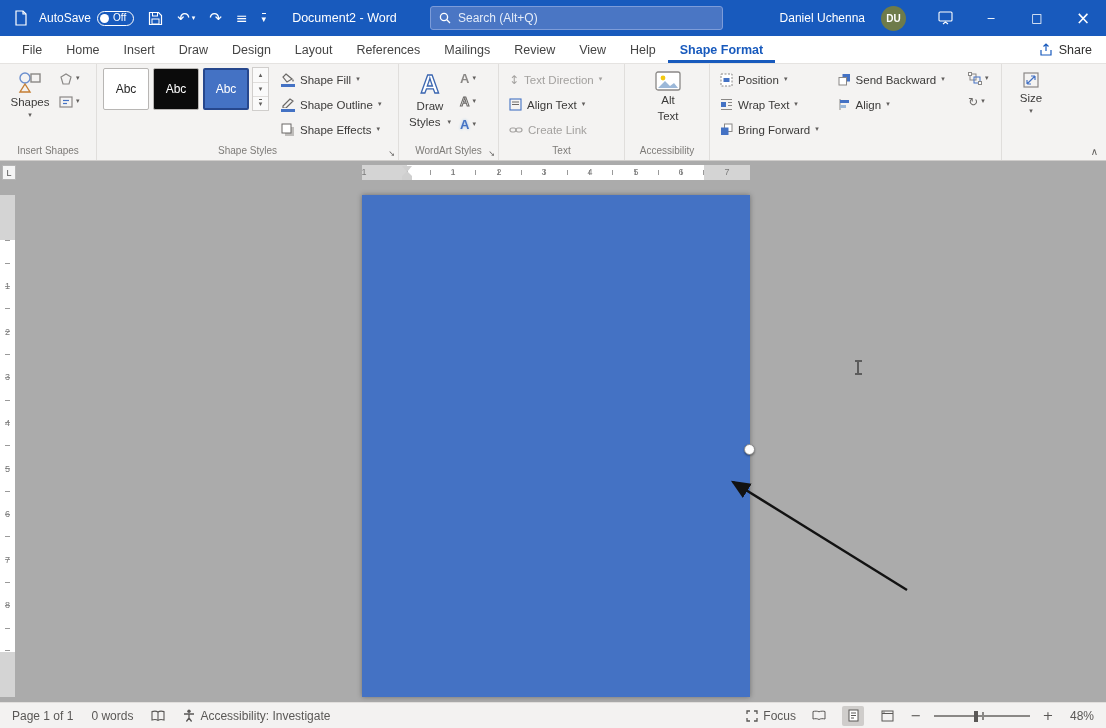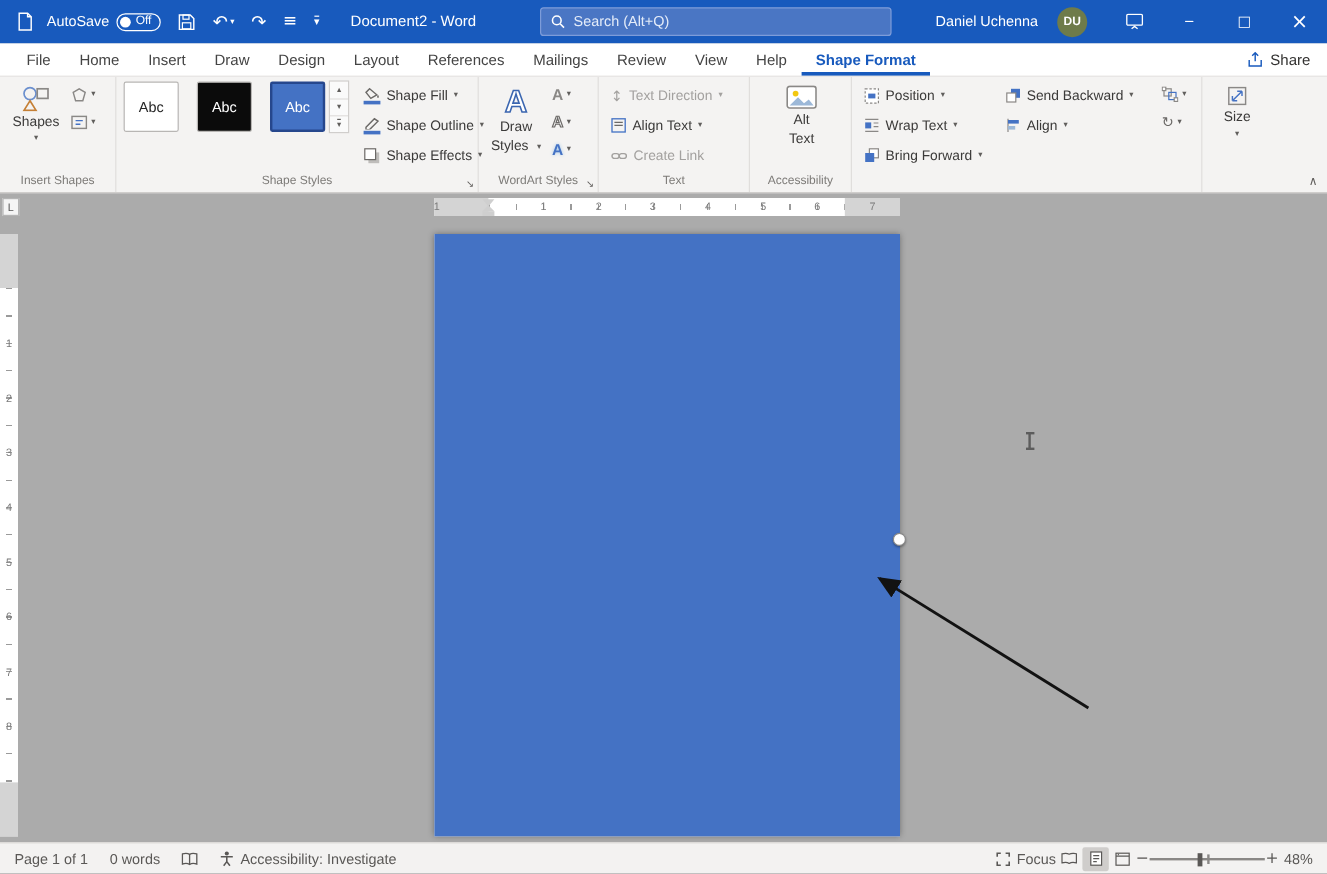--- a/index.html
+++ b/index.html
@@ -16,21 +16,21 @@
   .tb-item{display:flex;align-items:center;}
   .app-icon{margin-left:13px;}
   .autosave{margin-left:10px;gap:6px;font-size:12px;cursor:default;}
   .pill{display:flex;align-items:center;gap:4px;border:1px solid #fff;border-radius:8px;padding:1px 7px 1px 2px;height:15px;}
   .pill .dot{width:9px;height:9px;border-radius:50%;background:#fff;}
   .pill .st{font-size:10px;line-height:1;}
   .qat-btn{margin-left:14px;display:flex;align-items:center;cursor:default;}
   .glyph{font-family:"DejaVu Sans",sans-serif;line-height:1;}
   .tb-chev{font-size:7px;margin-left:2px;}
   .doc-title{margin-left:26px;font-size:12.5px;white-space:nowrap;}
-  .search{position:absolute;left:450px;top:6px;width:293px;height:24px;background:#4a76c4;border:1px solid #7d9cd9;border-radius:3px;display:flex;align-items:center;padding:0 8px;gap:7px;}
+  .search{position:absolute;left:430px;top:6px;width:293px;height:24px;background:#4a76c4;border:1px solid #7d9cd9;border-radius:3px;display:flex;align-items:center;padding:0 8px;gap:7px;}
   .search input{flex:1;background:transparent;border:none;outline:none;color:#fff;font-size:12px;font-family:inherit;}
   .search input::placeholder{color:#e4ecf9;}
   .tb-right{margin-left:auto;display:flex;align-items:center;height:100%;}
   .username{margin-right:16px;font-size:12px;}
   .avatar{width:25px;height:25px;border-radius:50%;background:#6e7b4a;display:flex;align-items:center;justify-content:center;font-size:10px;font-weight:bold;margin-right:16px;}
   .winbtn{width:46px;height:36px;display:flex;align-items:center;justify-content:center;cursor:default;}
   .winbtn.min{font-size:11px;} .winbtn.max{font-size:12px;} .winbtn.close{font-size:17px;}
 
   
   .tabsrow{position:absolute;top:36px;left:0;width:100%;height:28px;background:#fff;display:flex;align-items:stretch;border-bottom:1px solid #e5e3e1;z-index:29;padding-left:10px;font-size:12.5px;color:#444;}
@@ -45,21 +45,21 @@
   .grp-label{height:17px;font-size:10px;color:#7d7b78;text-align:center;line-height:15px;white-space:nowrap;overflow:hidden;}
   .launcher{position:absolute;right:3px;bottom:2px;font-size:8px;color:#605e5c;cursor:default;}
   .bigbtn{display:flex;flex-direction:column;align-items:center;padding-top:4px;gap:3px;font-size:11.5px;color:#3b3a39;cursor:default;text-align:center;line-height:1.15;}
   .rowbtn{display:flex;align-items:center;gap:5px;height:25px;padding:0 4px;font-size:11.5px;color:#3b3a39;white-space:nowrap;cursor:default;}
   .rowbtn.disabled{color:#a3a19f;}
   .chev{font-size:7px;color:#605e5c;line-height:1;}
   .rowcol{display:flex;flex-direction:column;}
   .smallbtn{display:flex;align-items:center;gap:3px;height:23px;padding:0 3px;cursor:default;}
 
   
-  .gal{display:flex;gap:15px;padding-top:1px;}
+  .gal{display:flex;gap:4px;padding-top:1px;}
   .gal-item{width:46px;height:42px;border:1px solid #b8b6b4;background:#fff;border-radius:2px;display:flex;align-items:center;justify-content:center;font-size:12px;color:#262626;cursor:default;}
   .gal-item.black{background:#0b0b0b;color:#fff;}
   .gal-item.blue{background:#4472c4;color:#fff;border:2px solid #26478d;}
   .gal-scroll{display:flex;flex-direction:column;margin-left:3px;border:1px solid #d0cecc;background:#fafafa;}
   .gal-scroll span{width:15px;height:14px;display:flex;align-items:center;justify-content:center;font-size:7px;color:#605e5c;cursor:default;}
   .gal-scroll span + span{border-top:1px solid #e0dedc;}
   .gal-more{position:relative;}
   .gal-more i{font-style:normal;border-top:1px solid #605e5c;padding-top:1px;font-size:7px;}
 
   
@@ -99,21 +99,21 @@
   .overlay{position:absolute;left:0;top:0;pointer-events:none;z-index:6;}
   .annotation{position:absolute;left:768px;top:434px;width:296px;text-align:center;font-size:21px;font-weight:bold;color:#121212;line-height:1.5;z-index:7;}
 
   .ibeam{position:absolute;left:857px;top:200px;width:2px;height:13px;background:#5c5c5c;z-index:8;}
   .ibeam::before,.ibeam::after{content:"";position:absolute;left:-2.5px;width:7px;height:2px;background:#5c5c5c;}
   .ibeam::before{top:-1px;} .ibeam::after{bottom:-1px;}
 
   
   .statusbar{position:absolute;bottom:0;left:0;width:100%;height:26px;background:#f3f2f1;border-top:1px solid #e1dfdd;display:flex;align-items:center;font-size:12px;color:#5a5856;z-index:30;padding:0 12px;}
   .sb-left{display:flex;align-items:center;gap:18px;}
-  .sb-right{margin-left:auto;display:flex;align-items:center;}
+  .sb-right{margin-left:auto;display:flex;align-items:center;gap:12px;}
   .sb-item{display:flex;align-items:center;gap:5px;cursor:default;white-space:nowrap;}
   .view-btn{width:22px;height:20px;display:flex;align-items:center;justify-content:center;border-radius:2px;cursor:default;}
   .view-btn.active{background:#cfcdcb;}
   .zoom-track{position:relative;width:96px;height:14px;cursor:default;}
   .zoom-track .line{position:absolute;top:6.5px;left:0;width:100%;height:1.5px;background:#8a8886;}
   .zoom-track .notch{position:absolute;top:3.5px;left:48px;width:2px;height:8px;background:#8a8886;}
   .zoom-track .thumb{position:absolute;top:2px;left:40px;width:4px;height:11px;background:#5a5856;}
   .zoom-btn{font-size:13px;cursor:default;width:12px;text-align:center;}
   .zoom-val{cursor:default;min-width:28px;text-align:right;}
 </style>

